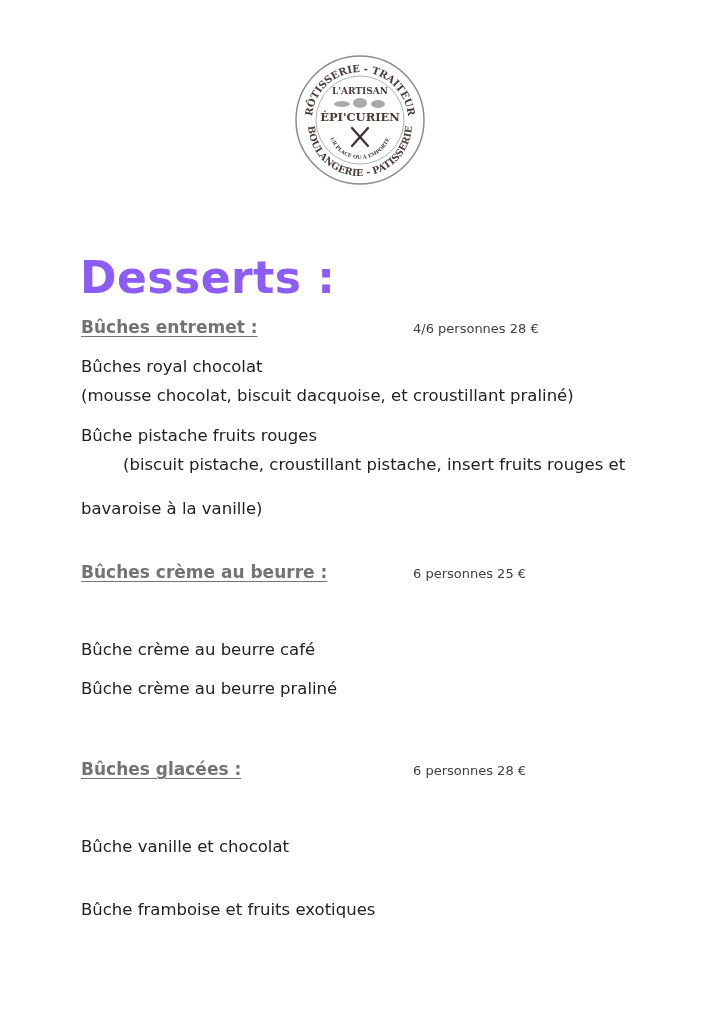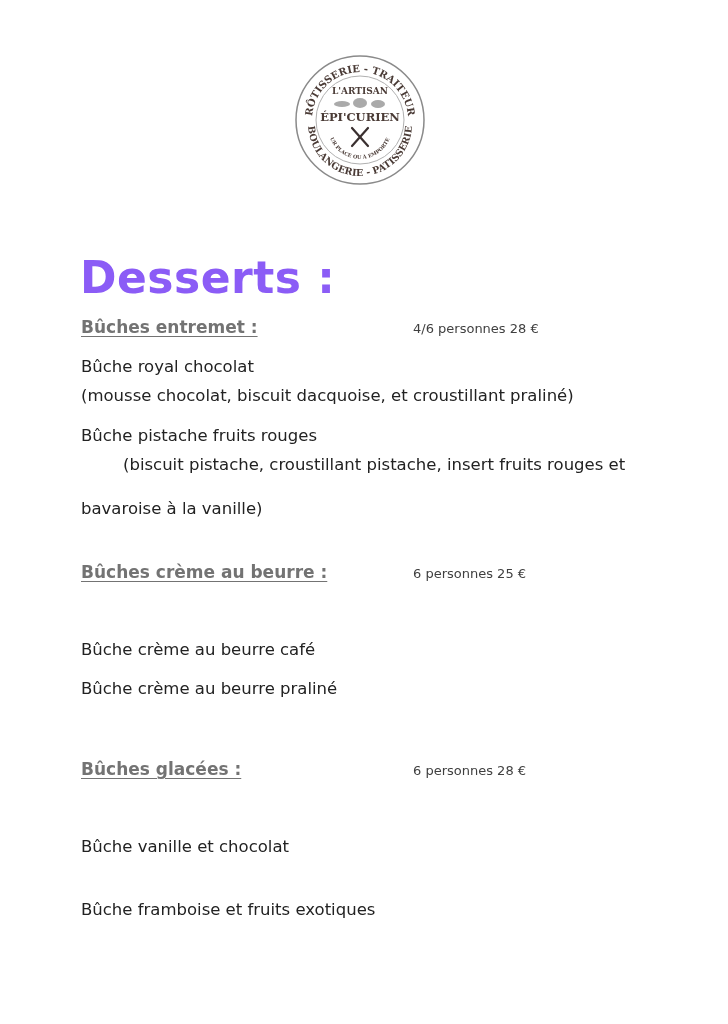--- a/index.html
+++ b/index.html
@@ -47,21 +47,21 @@
   </g>
   <text font-family="DejaVu Serif, serif" font-size="5" fill="#4a3b36" font-weight="bold">
     <textPath href="#arcSmall" startOffset="50%" text-anchor="middle">SUR PLACE OU À EMPORTER</textPath>
   </text>
 </svg>
 
 <h1 class="title">Desserts :</h1>
 
 <div class="section-head" style="top:317px;">Bûches entremet :</div>
 <div class="price" style="top:321px;">4/6 personnes 28 €</div>
-<div class="line" style="top:357px;">Bûche royal chocolat</div>
+<div class="line" style="top:357px;">Bûches royal chocolat</div>
 <div class="line" style="top:386px;">(mousse chocolat, biscuit dacquoise, et croustillant praliné)</div>
 <div class="line" style="top:426px;">Bûche pistache fruits rouges</div>
 <div class="line" style="top:455px;margin-left:42px;">(biscuit pistache, croustillant pistache, insert fruits rouges et</div>
 <div class="line" style="top:484px;margin-top:15px;">bavaroise à la vanille)</div>
 
 <div class="section-head" style="top:562px;">Bûches crème au beurre :</div>
 <div class="price" style="top:566px;">6 personnes 25 €</div>
 <div class="line" style="top:640px;">Bûche crème au beurre café</div>
 <div class="line" style="top:679px;">Bûche crème au beurre praliné</div>
 

